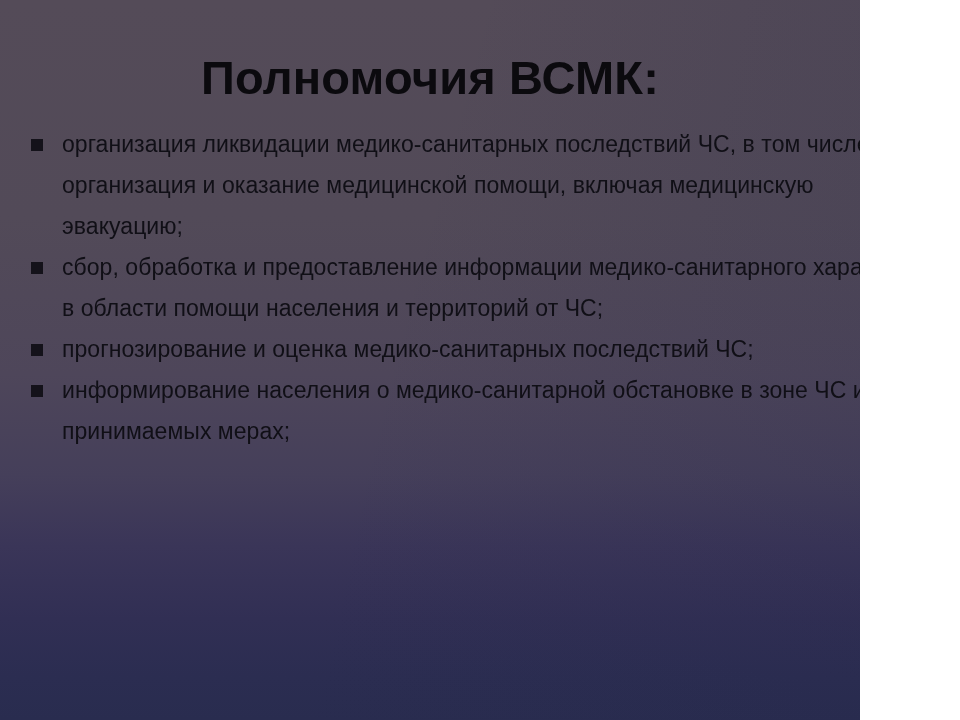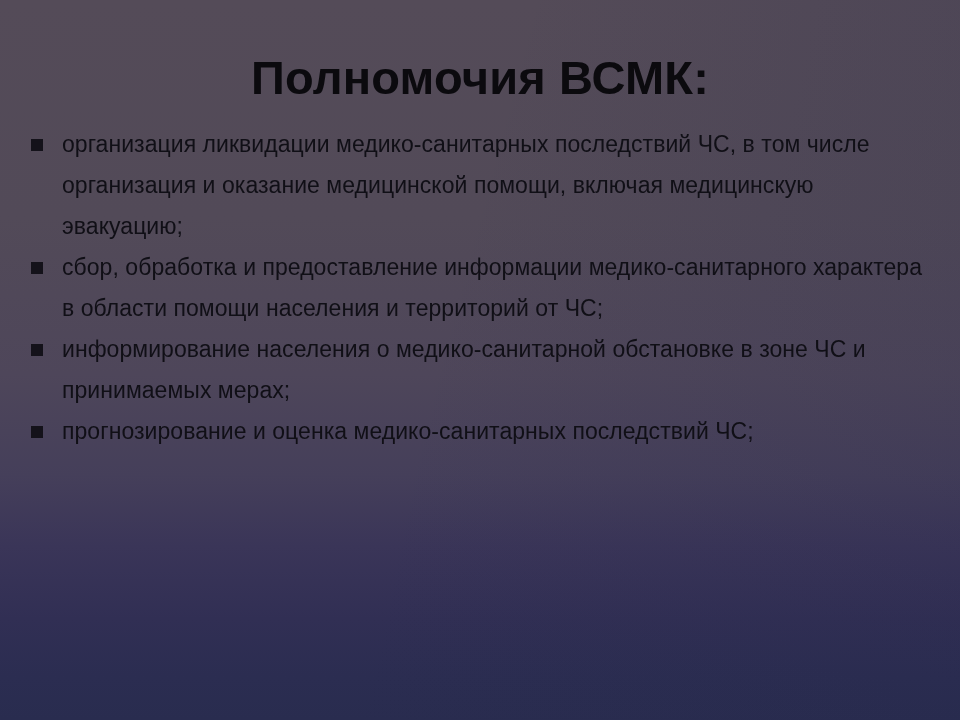--- a/index.html
+++ b/index.html
@@ -8,21 +8,21 @@
   }
   body {
     width: 960px;
     height: 720px;
     overflow: hidden;
     font-family: "Liberation Sans", "DejaVu Sans", sans-serif;
   }
 
   #slide {
     position: relative;
-    width: 960px;
+    width: 860px;
     height: 720px;
     box-sizing: border-box;
     background: linear-gradient(
         to bottom,
         #544b58 0%,
         #524a58 30%,
         #4e465a 52%,
         #453f5a 66%,
         #3a3558 76%,
         #312f54 86%,
@@ -106,23 +106,23 @@
       <span class="bullet-text">организация ликвидации медико-санитарных последствий ЧС, в том числе организация и оказание медицинской помощи, включая медицинскую эвакуацию;</span>
     </li>
 
     <li class="bullet-item">
       <span class="bullet-marker"></span>
       <span class="bullet-text">сбор, обработка и предоставление информации медико-санитарного характера в области помощи населения и территорий от ЧС;</span>
     </li>
 
     <li class="bullet-item">
       <span class="bullet-marker"></span>
-      <span class="bullet-text">информирование населения о медико-санитарной обстановке в зоне ЧС и принимаемых мерах;</span>
+      <span class="bullet-text">прогнозирование и оценка медико-санитарных последствий ЧС;</span>
     </li>
 
     <li class="bullet-item">
       <span class="bullet-marker"></span>
-      <span class="bullet-text">прогнозирование и оценка медико-санитарных последствий ЧС;</span>
+      <span class="bullet-text">информирование населения о медико-санитарной обстановке в зоне ЧС и принимаемых мерах;</span>
     </li>
 
   </ul>
 
 </div>
 
 </body></html>

